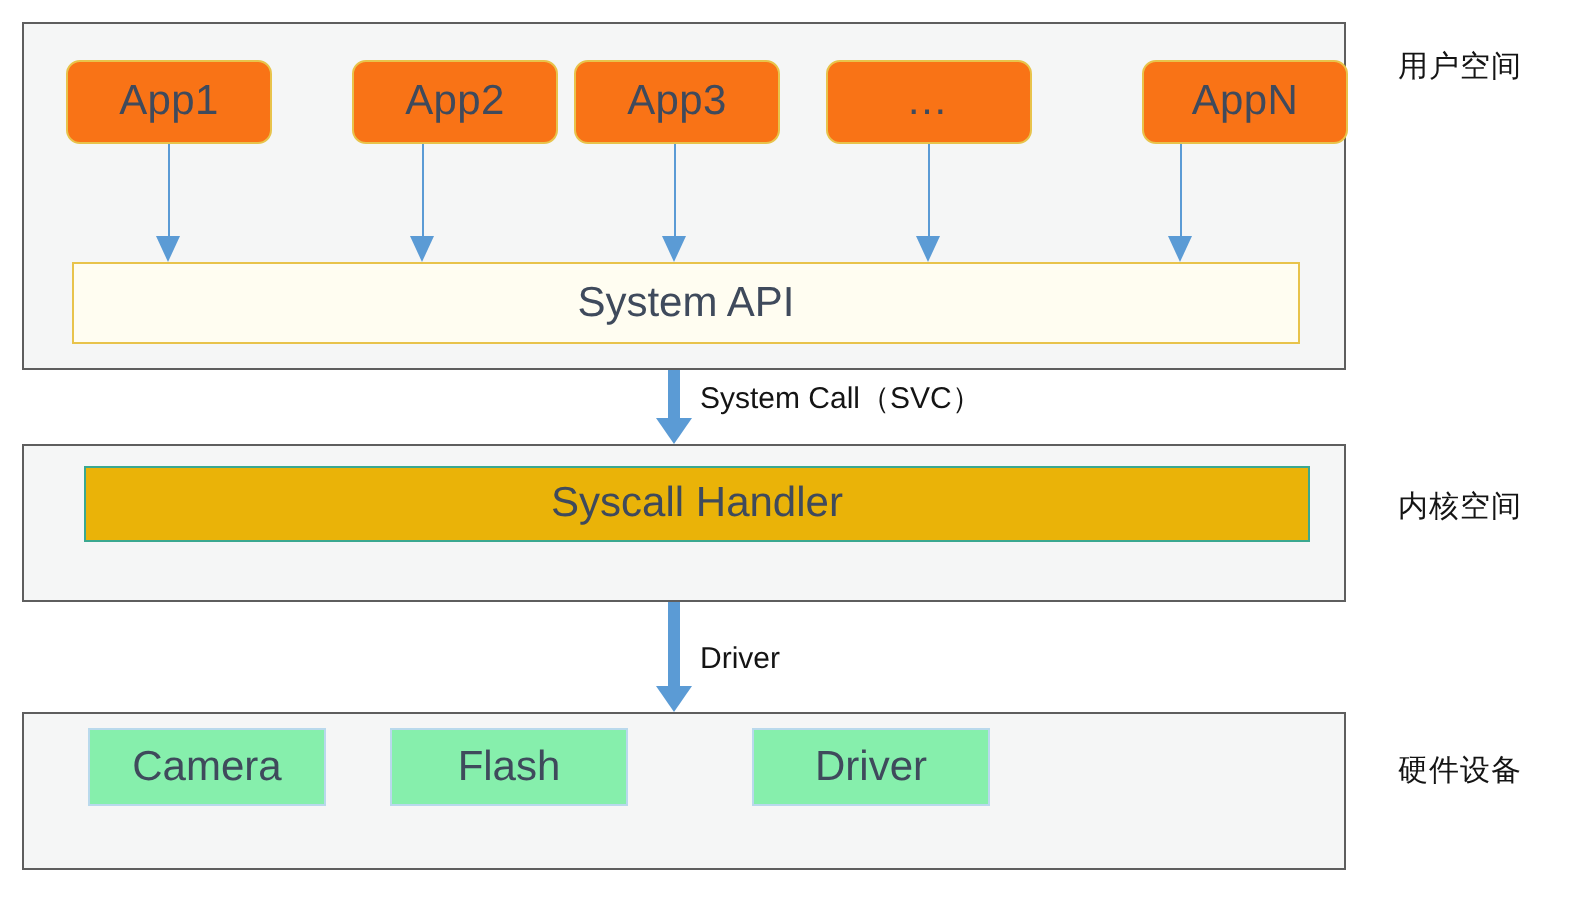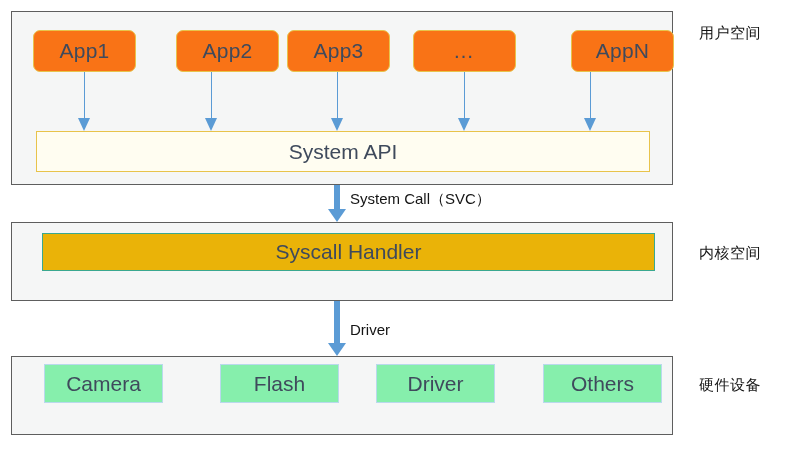--- a/index.html
+++ b/index.html
@@ -237,27 +237,24 @@
     <div class="stem"></div>
       <div class="head"></div>
   </div>
   <div class="edge-label" id="label-driver">Driver</div>
 
   <div class="panel" id="panel-hardware"></div>
 
   <div class="hw-box" style="left:44px;">
     <span>Camera</span>
   </div>
-  <div class="hw-box" style="left:220px;">
+  <div class="hw-box" style="left:195px;">
     <span>Flash</span>
   </div>
   <div class="hw-box" style="left:376px;">
     <span>Driver</span>
-  </div>
-  <div class="hw-box" style="left:543px;">
-    <span>Others</span>
   </div>
 
   <div class="zone-label" id="zone-user">用户空间</div>
   <div class="zone-label" id="zone-kernel">内核空间</div>
   <div class="zone-label" id="zone-hardware">硬件设备</div>
 
 </div>
 
 </body></html>

